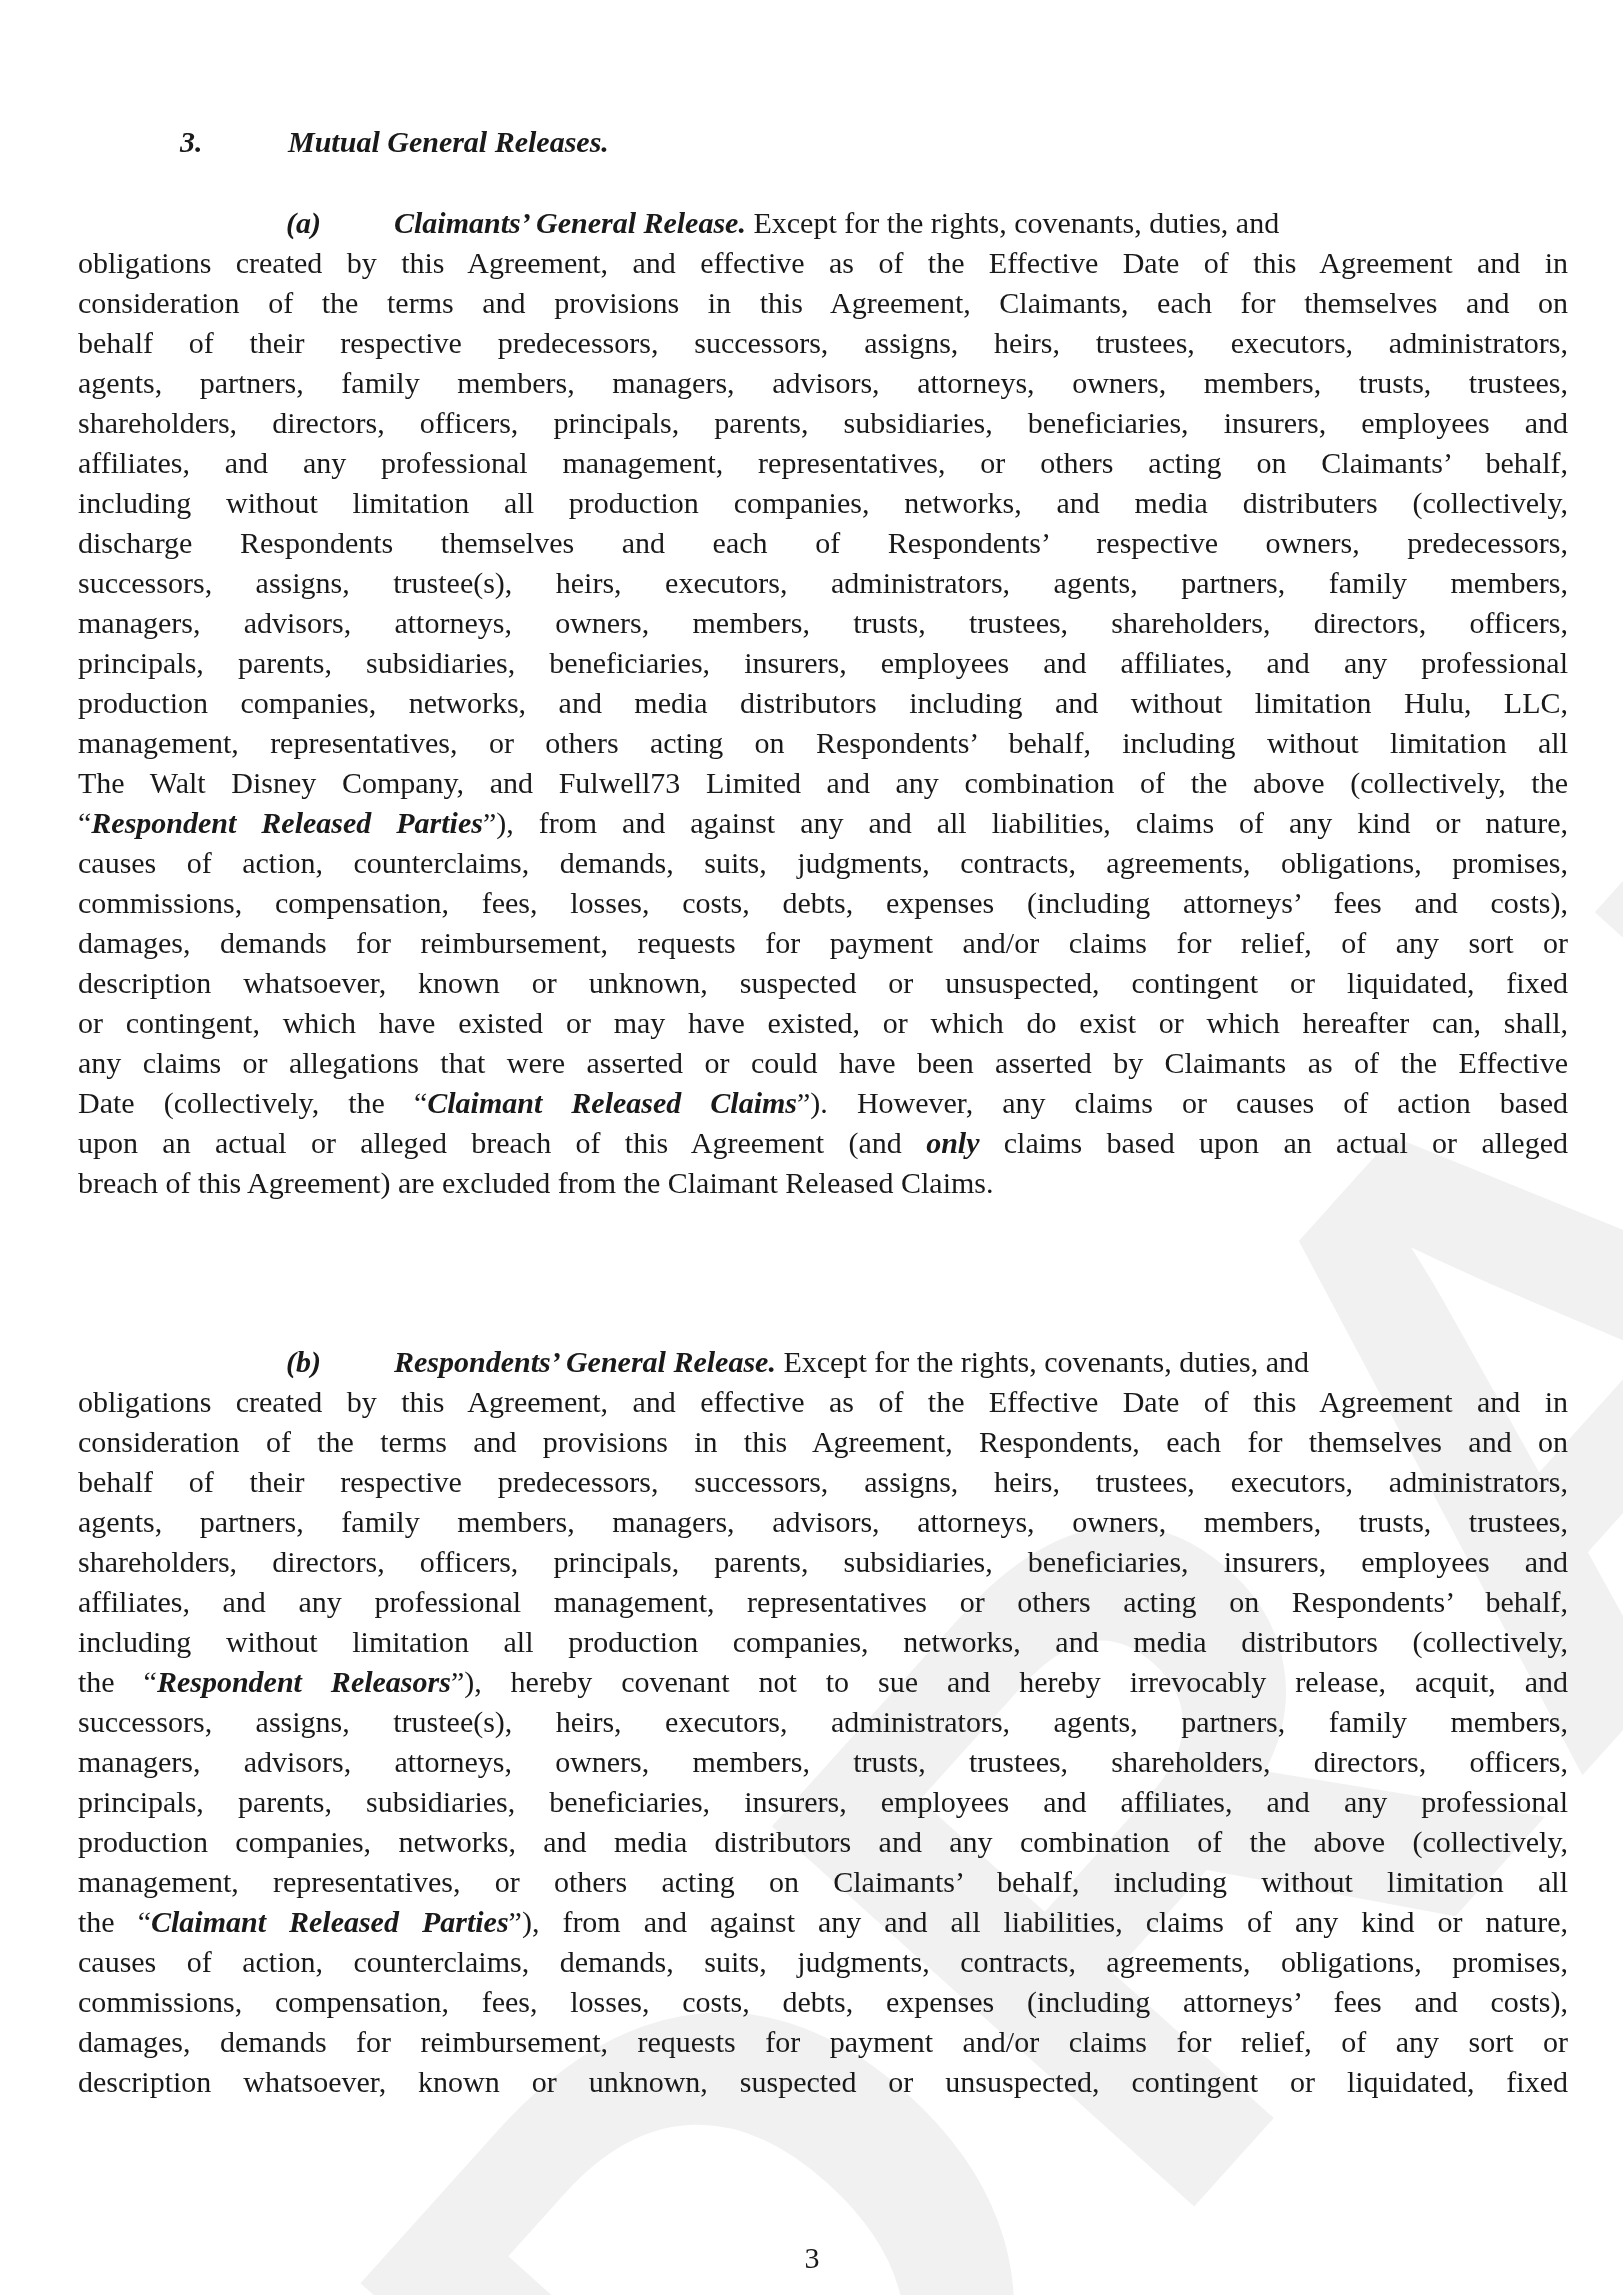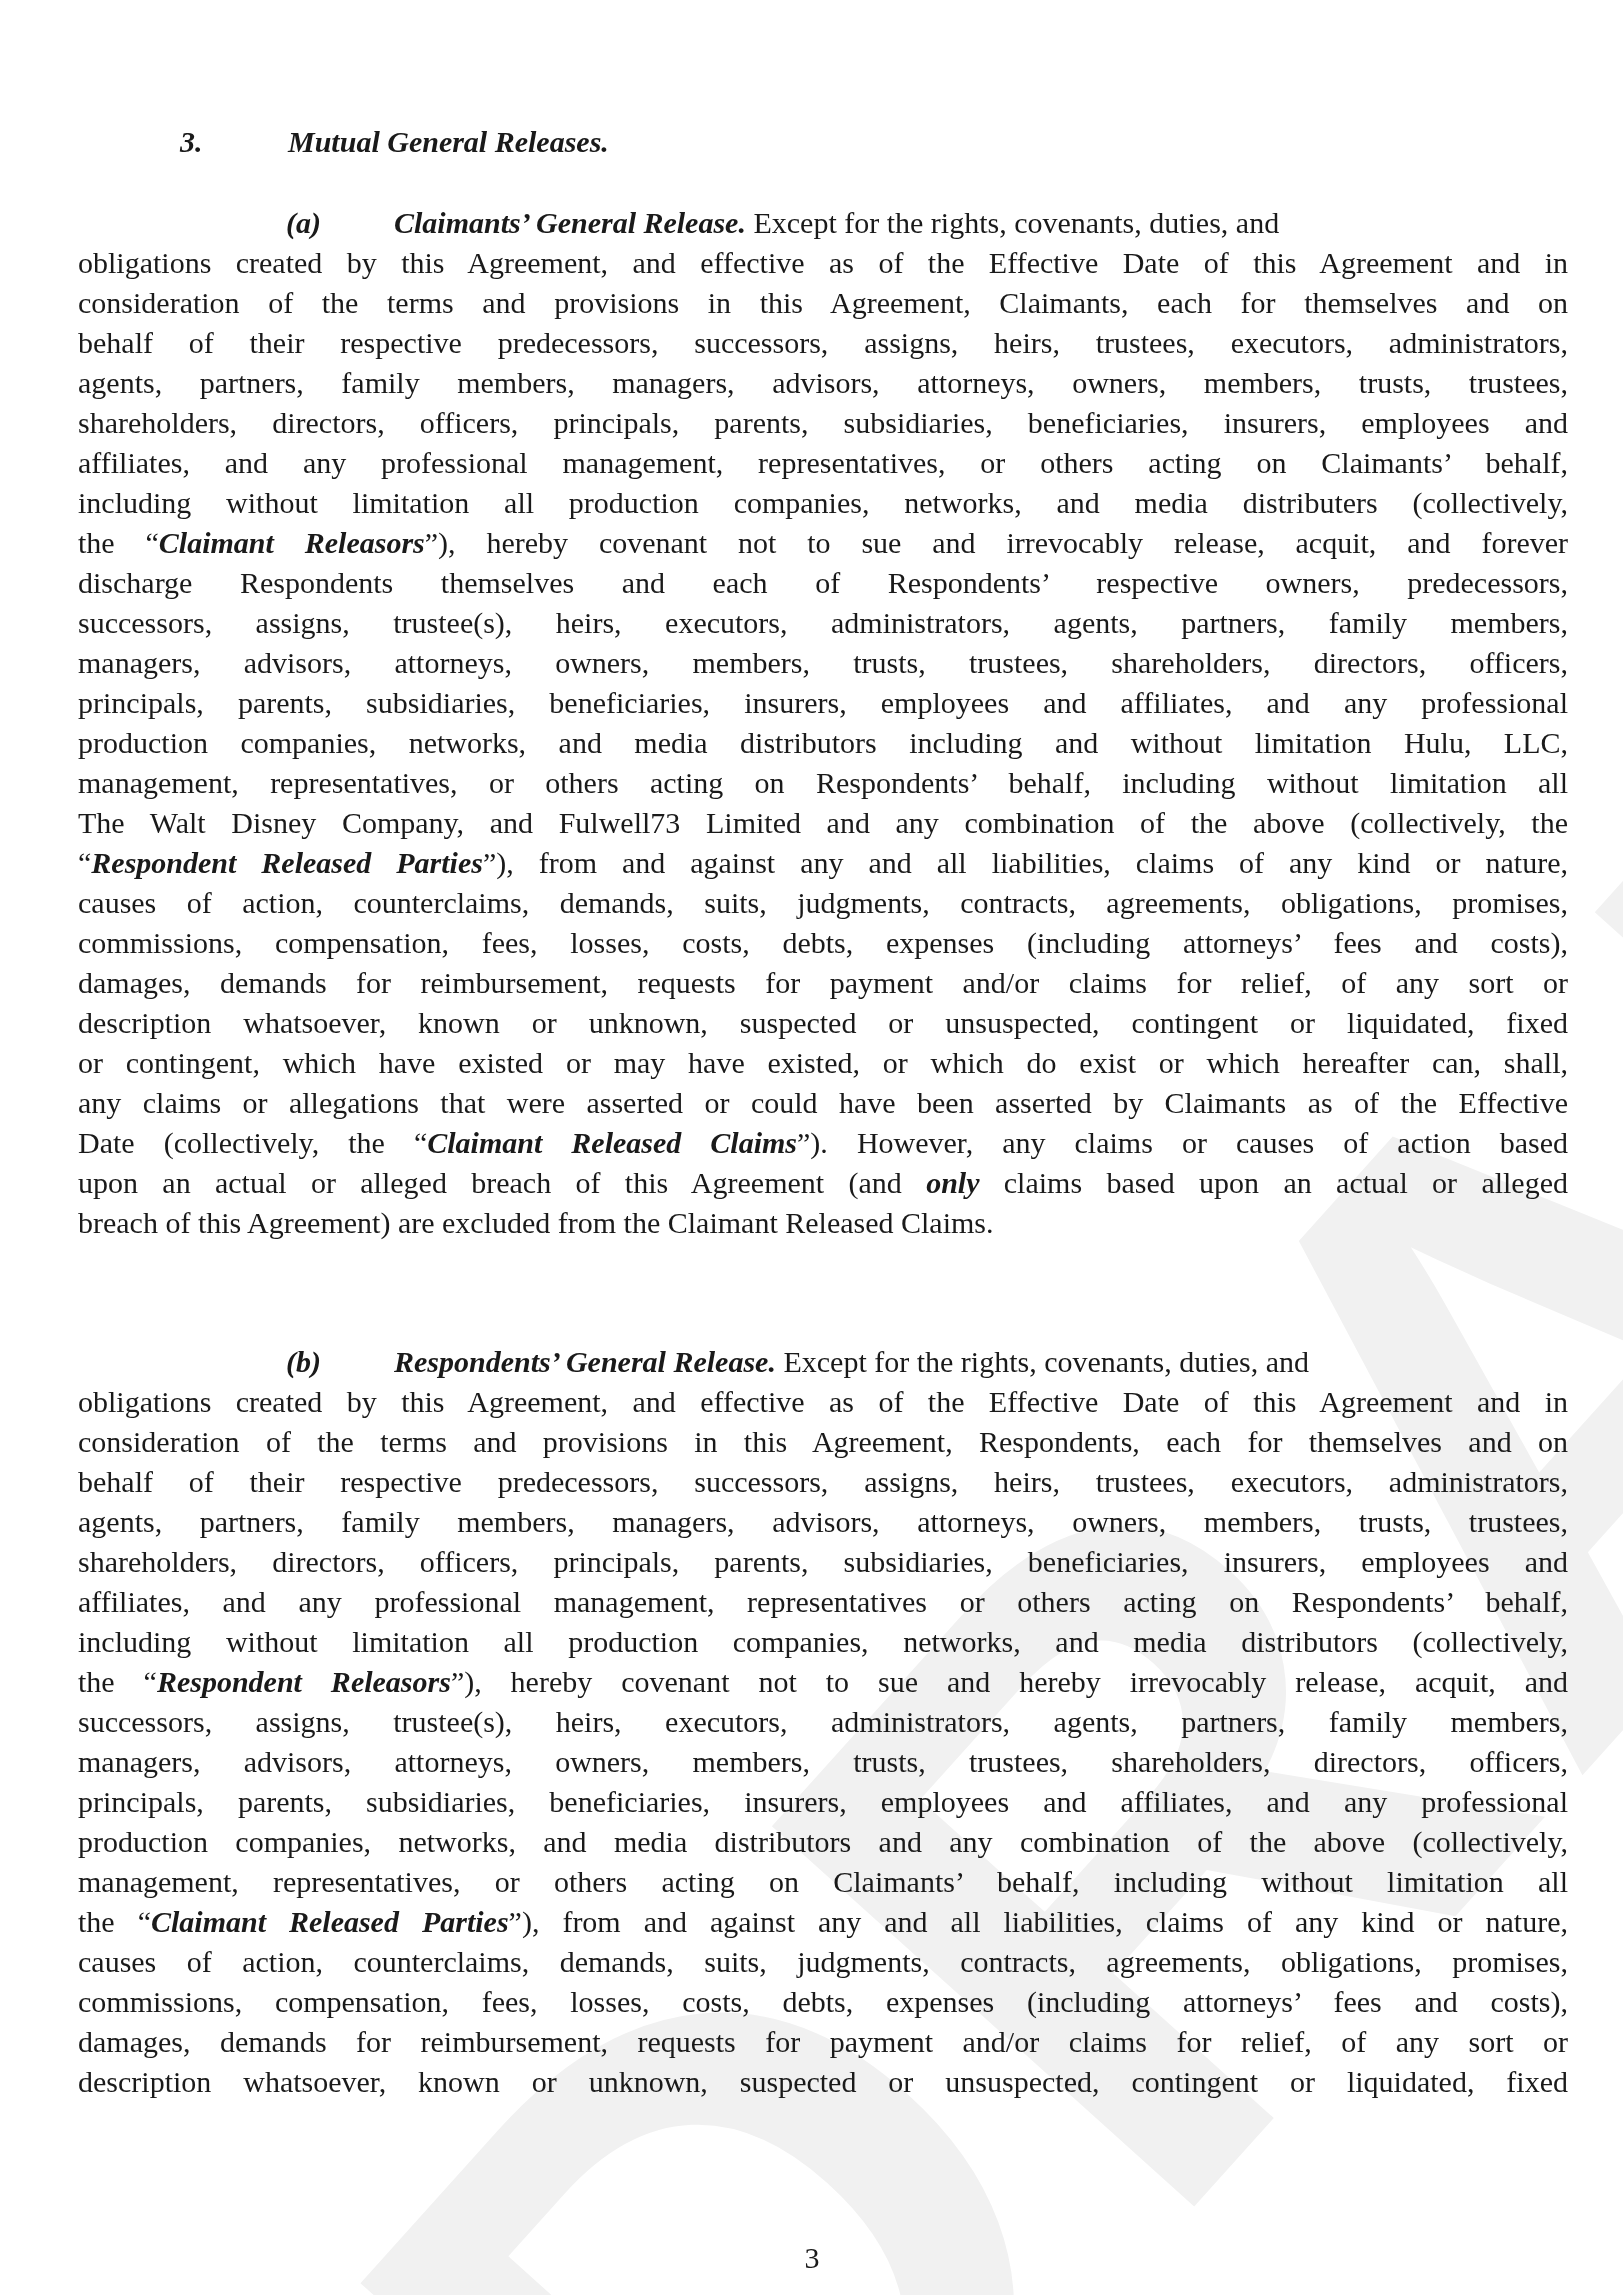--- a/index.html
+++ b/index.html
@@ -34,21 +34,20 @@
 
   <div class="para" id="para-a" style="top:203px;">
       <div class="line last"><span class="sub-label">(a)</span><span class="bi">Claimants’ General Release.</span><span> Except for the rights, covenants, duties, and</span></div>
       <div class="line"><span>obligations created by this Agreement, and effective as of the Effective Date of this Agreement and in</span></div>
       <div class="line"><span>consideration of the terms and provisions in this Agreement, Claimants, each for themselves and on</span></div>
       <div class="line"><span>behalf of their respective predecessors, successors, assigns, heirs, trustees, executors, administrators,</span></div>
       <div class="line"><span>agents, partners, family members, managers, advisors, attorneys, owners, members, trusts, trustees,</span></div>
       <div class="line"><span>shareholders, directors, officers, principals, parents, subsidiaries, beneficiaries, insurers, employees and</span></div>
       <div class="line"><span>affiliates, and any professional management, representatives, or others acting on Claimants’ behalf,</span></div>
       <div class="line"><span>including without limitation all production companies, networks, and media distributers (collectively,</span></div>
-      <div class="line"><span>the “</span><span class="bi">Claimant Releasors</span><span>”), hereby covenant not to sue and irrevocably release, acquit, and forever</span></div>
       <div class="line"><span>discharge Respondents themselves and each of Respondents’ respective owners, predecessors,</span></div>
       <div class="line"><span>successors, assigns, trustee(s), heirs, executors, administrators, agents, partners, family members,</span></div>
       <div class="line"><span>managers, advisors, attorneys, owners, members, trusts, trustees, shareholders, directors, officers,</span></div>
       <div class="line"><span>principals, parents, subsidiaries, beneficiaries, insurers, employees and affiliates, and any professional</span></div>
       <div class="line"><span>production companies, networks, and media distributors including and without limitation Hulu, LLC,</span></div>
       <div class="line"><span>management, representatives, or others acting on Respondents’ behalf, including without limitation all</span></div>
       <div class="line"><span>The Walt Disney Company, and Fulwell73 Limited and any combination of the above (collectively, the</span></div>
       <div class="line"><span>“</span><span class="bi">Respondent Released Parties</span><span>”), from and against any and all liabilities, claims of any kind or nature,</span></div>
       <div class="line"><span>causes of action, counterclaims, demands, suits, judgments, contracts, agreements, obligations, promises,</span></div>
       <div class="line"><span>commissions, compensation, fees, losses, costs, debts, expenses (including attorneys’ fees and costs),</span></div>

